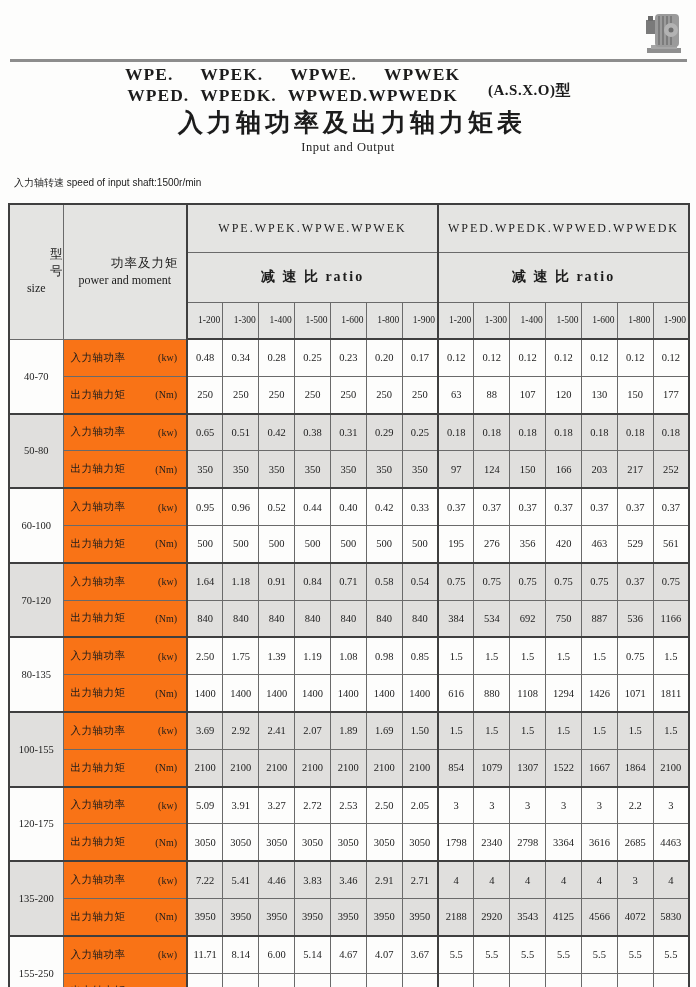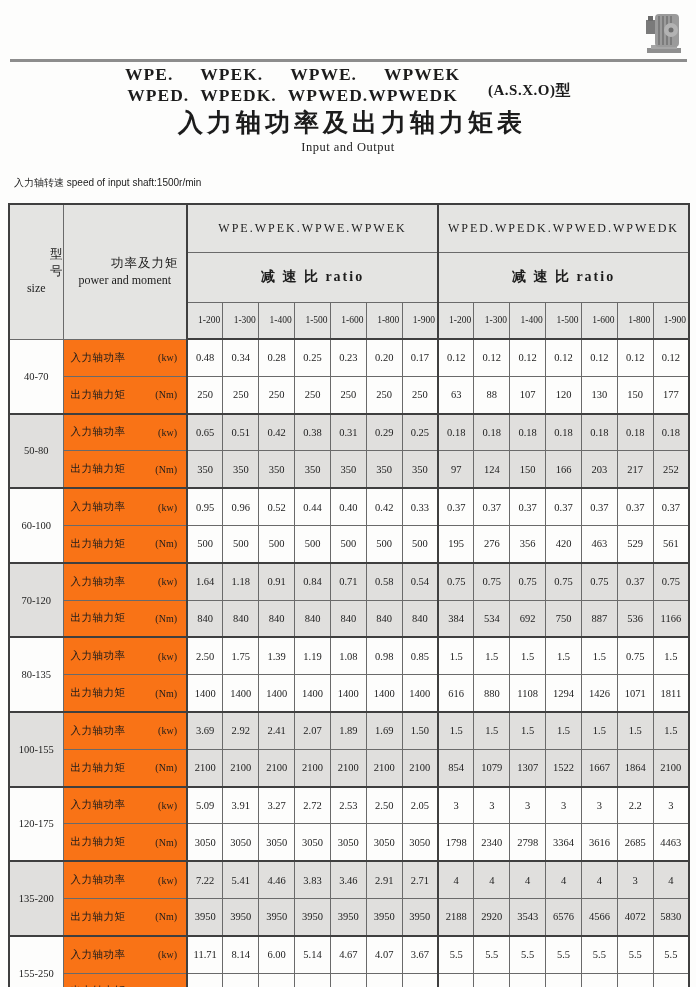--- a/index.html
+++ b/index.html
@@ -487,21 +487,21 @@
         <td class="val">3950</td>
         <td class="val">3950</td>
         <td class="val">3950</td>
         <td class="val">3950</td>
         <td class="val">3950</td>
         <td class="val">3950</td>
         <td class="val">3950</td>
         <td class="val gsep">2188</td>
         <td class="val">2920</td>
         <td class="val">3543</td>
-        <td class="val">6576</td>
+        <td class="val">4125</td>
         <td class="val">4566</td>
         <td class="val">4072</td>
         <td class="val">5830</td>
       </tr>
       <tr>
         <td class="size-cell" rowspan="2">155-250</td>
         <td class="lbl col-pm-edge">
           <div class="in">
             <span class="lab">入力轴功率</span>
             <span class="unit">(kw)</span>

